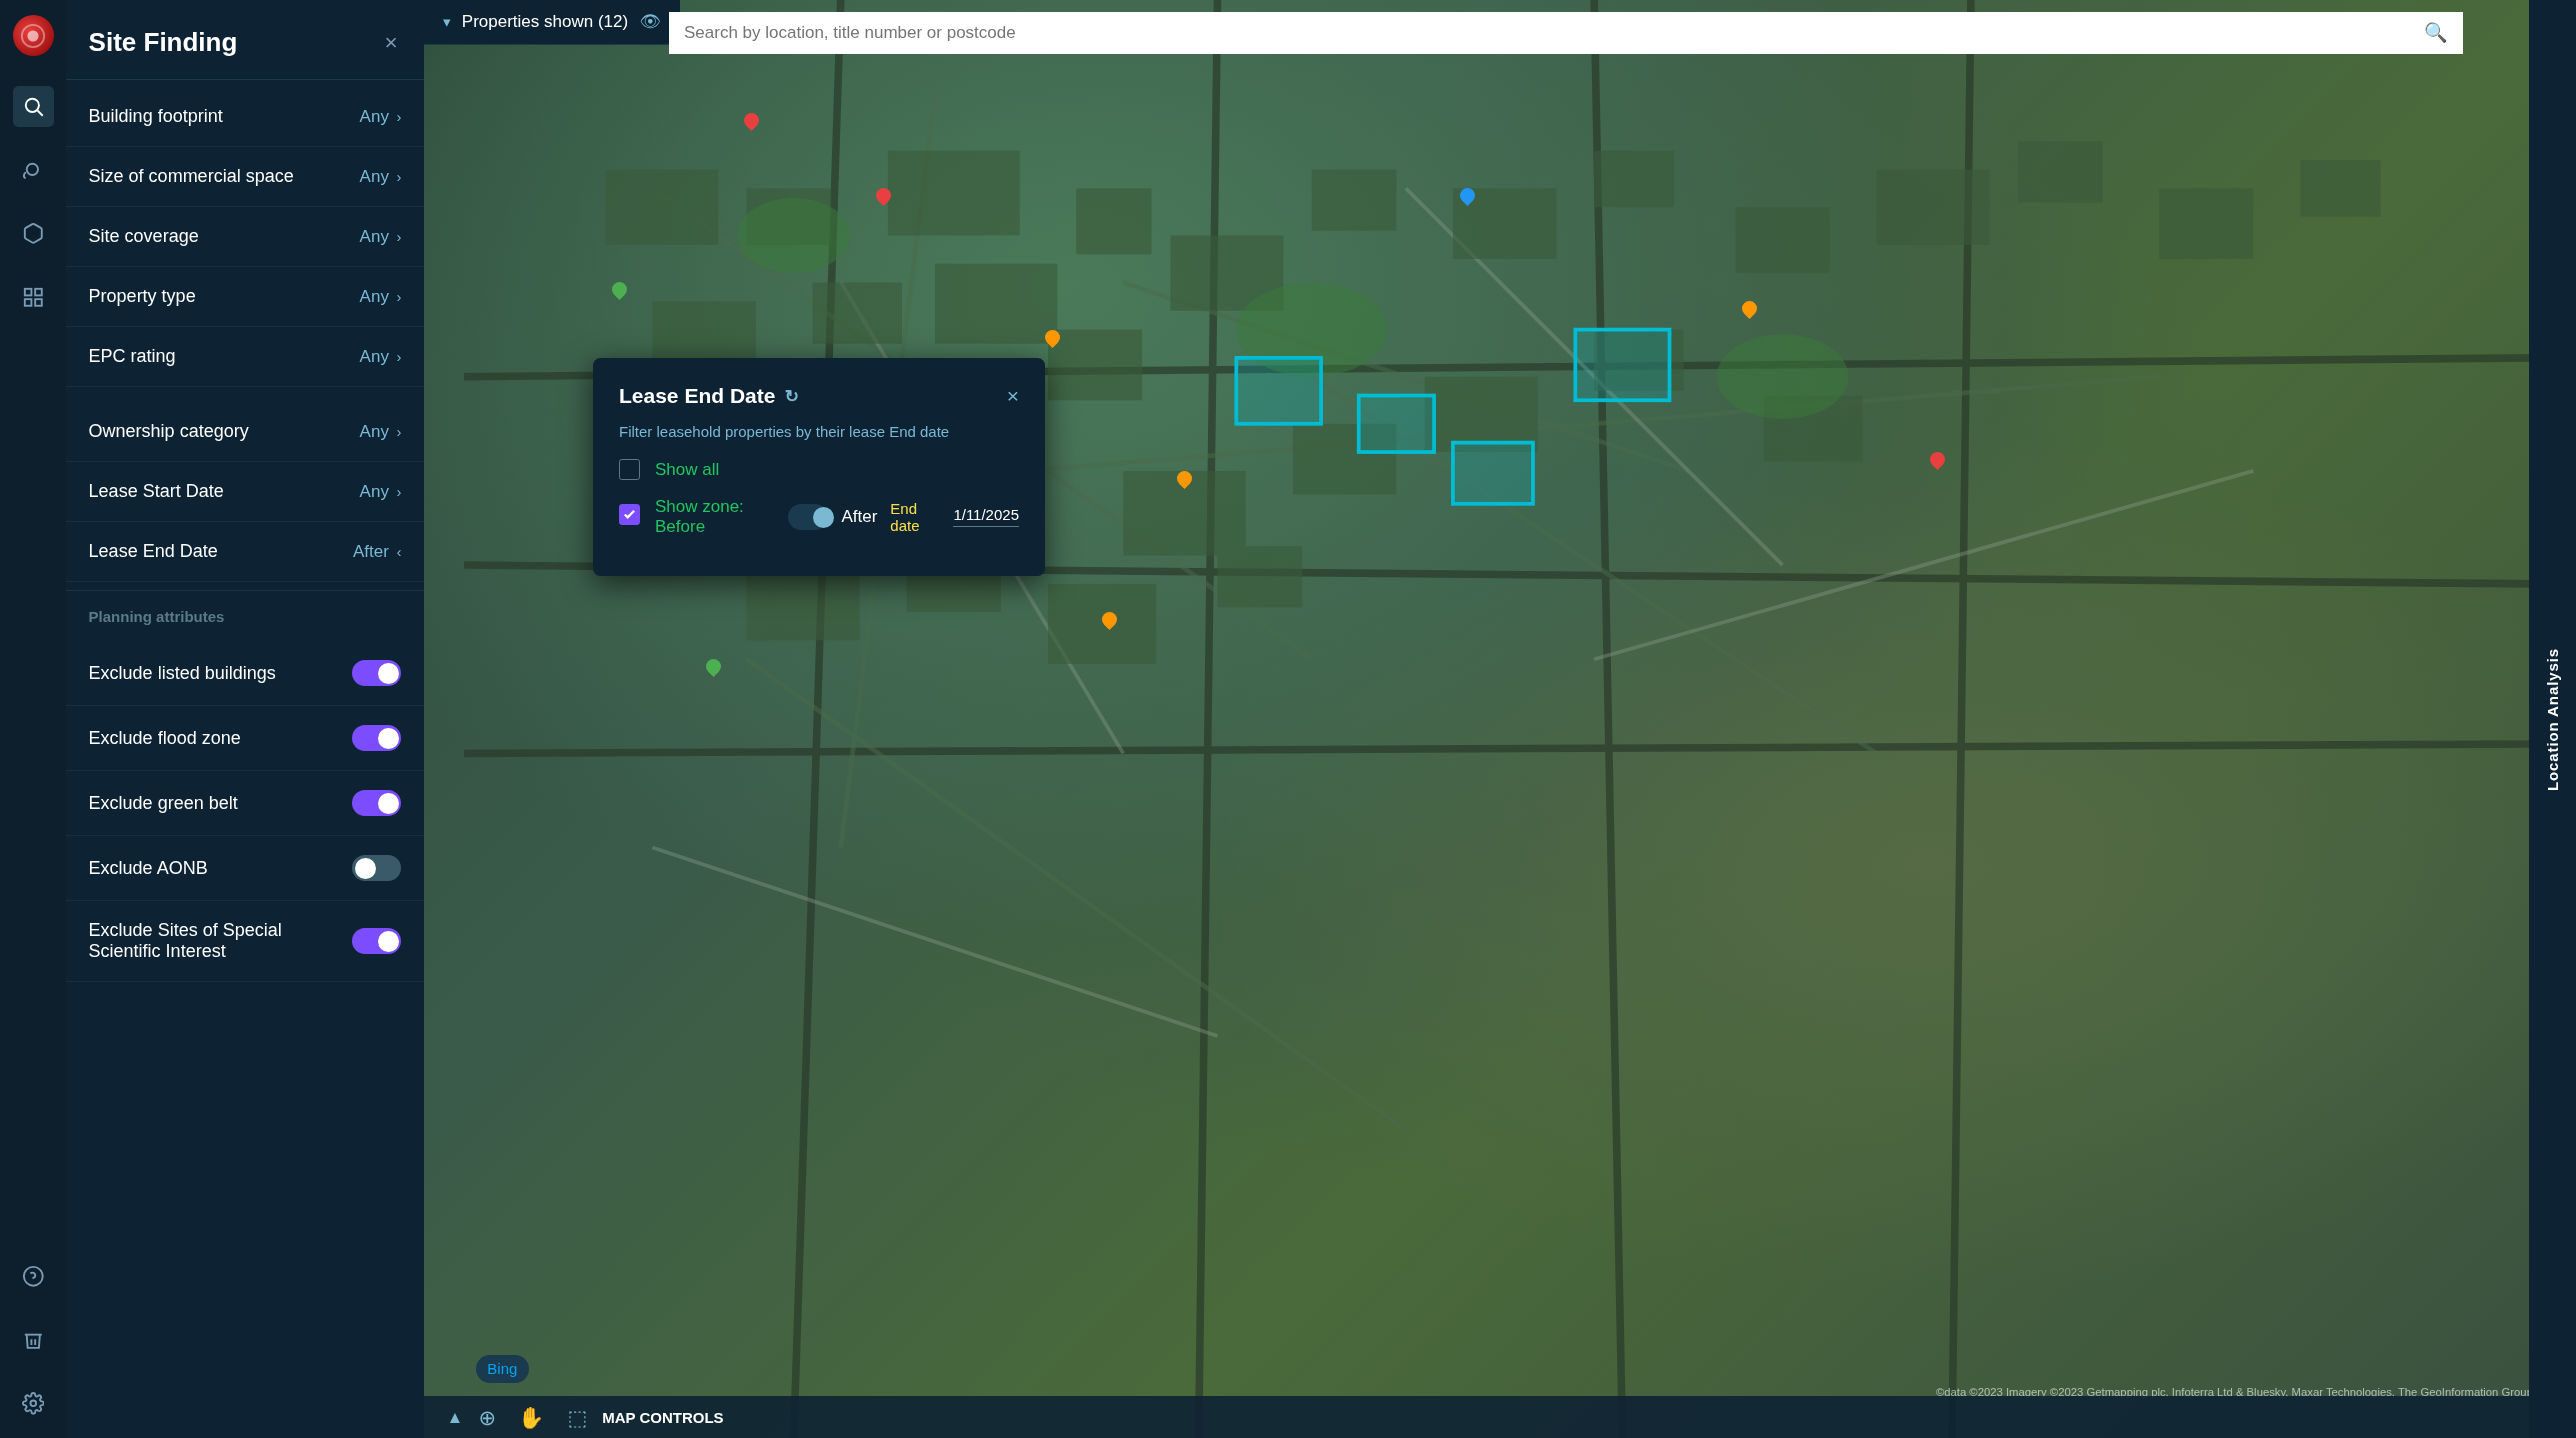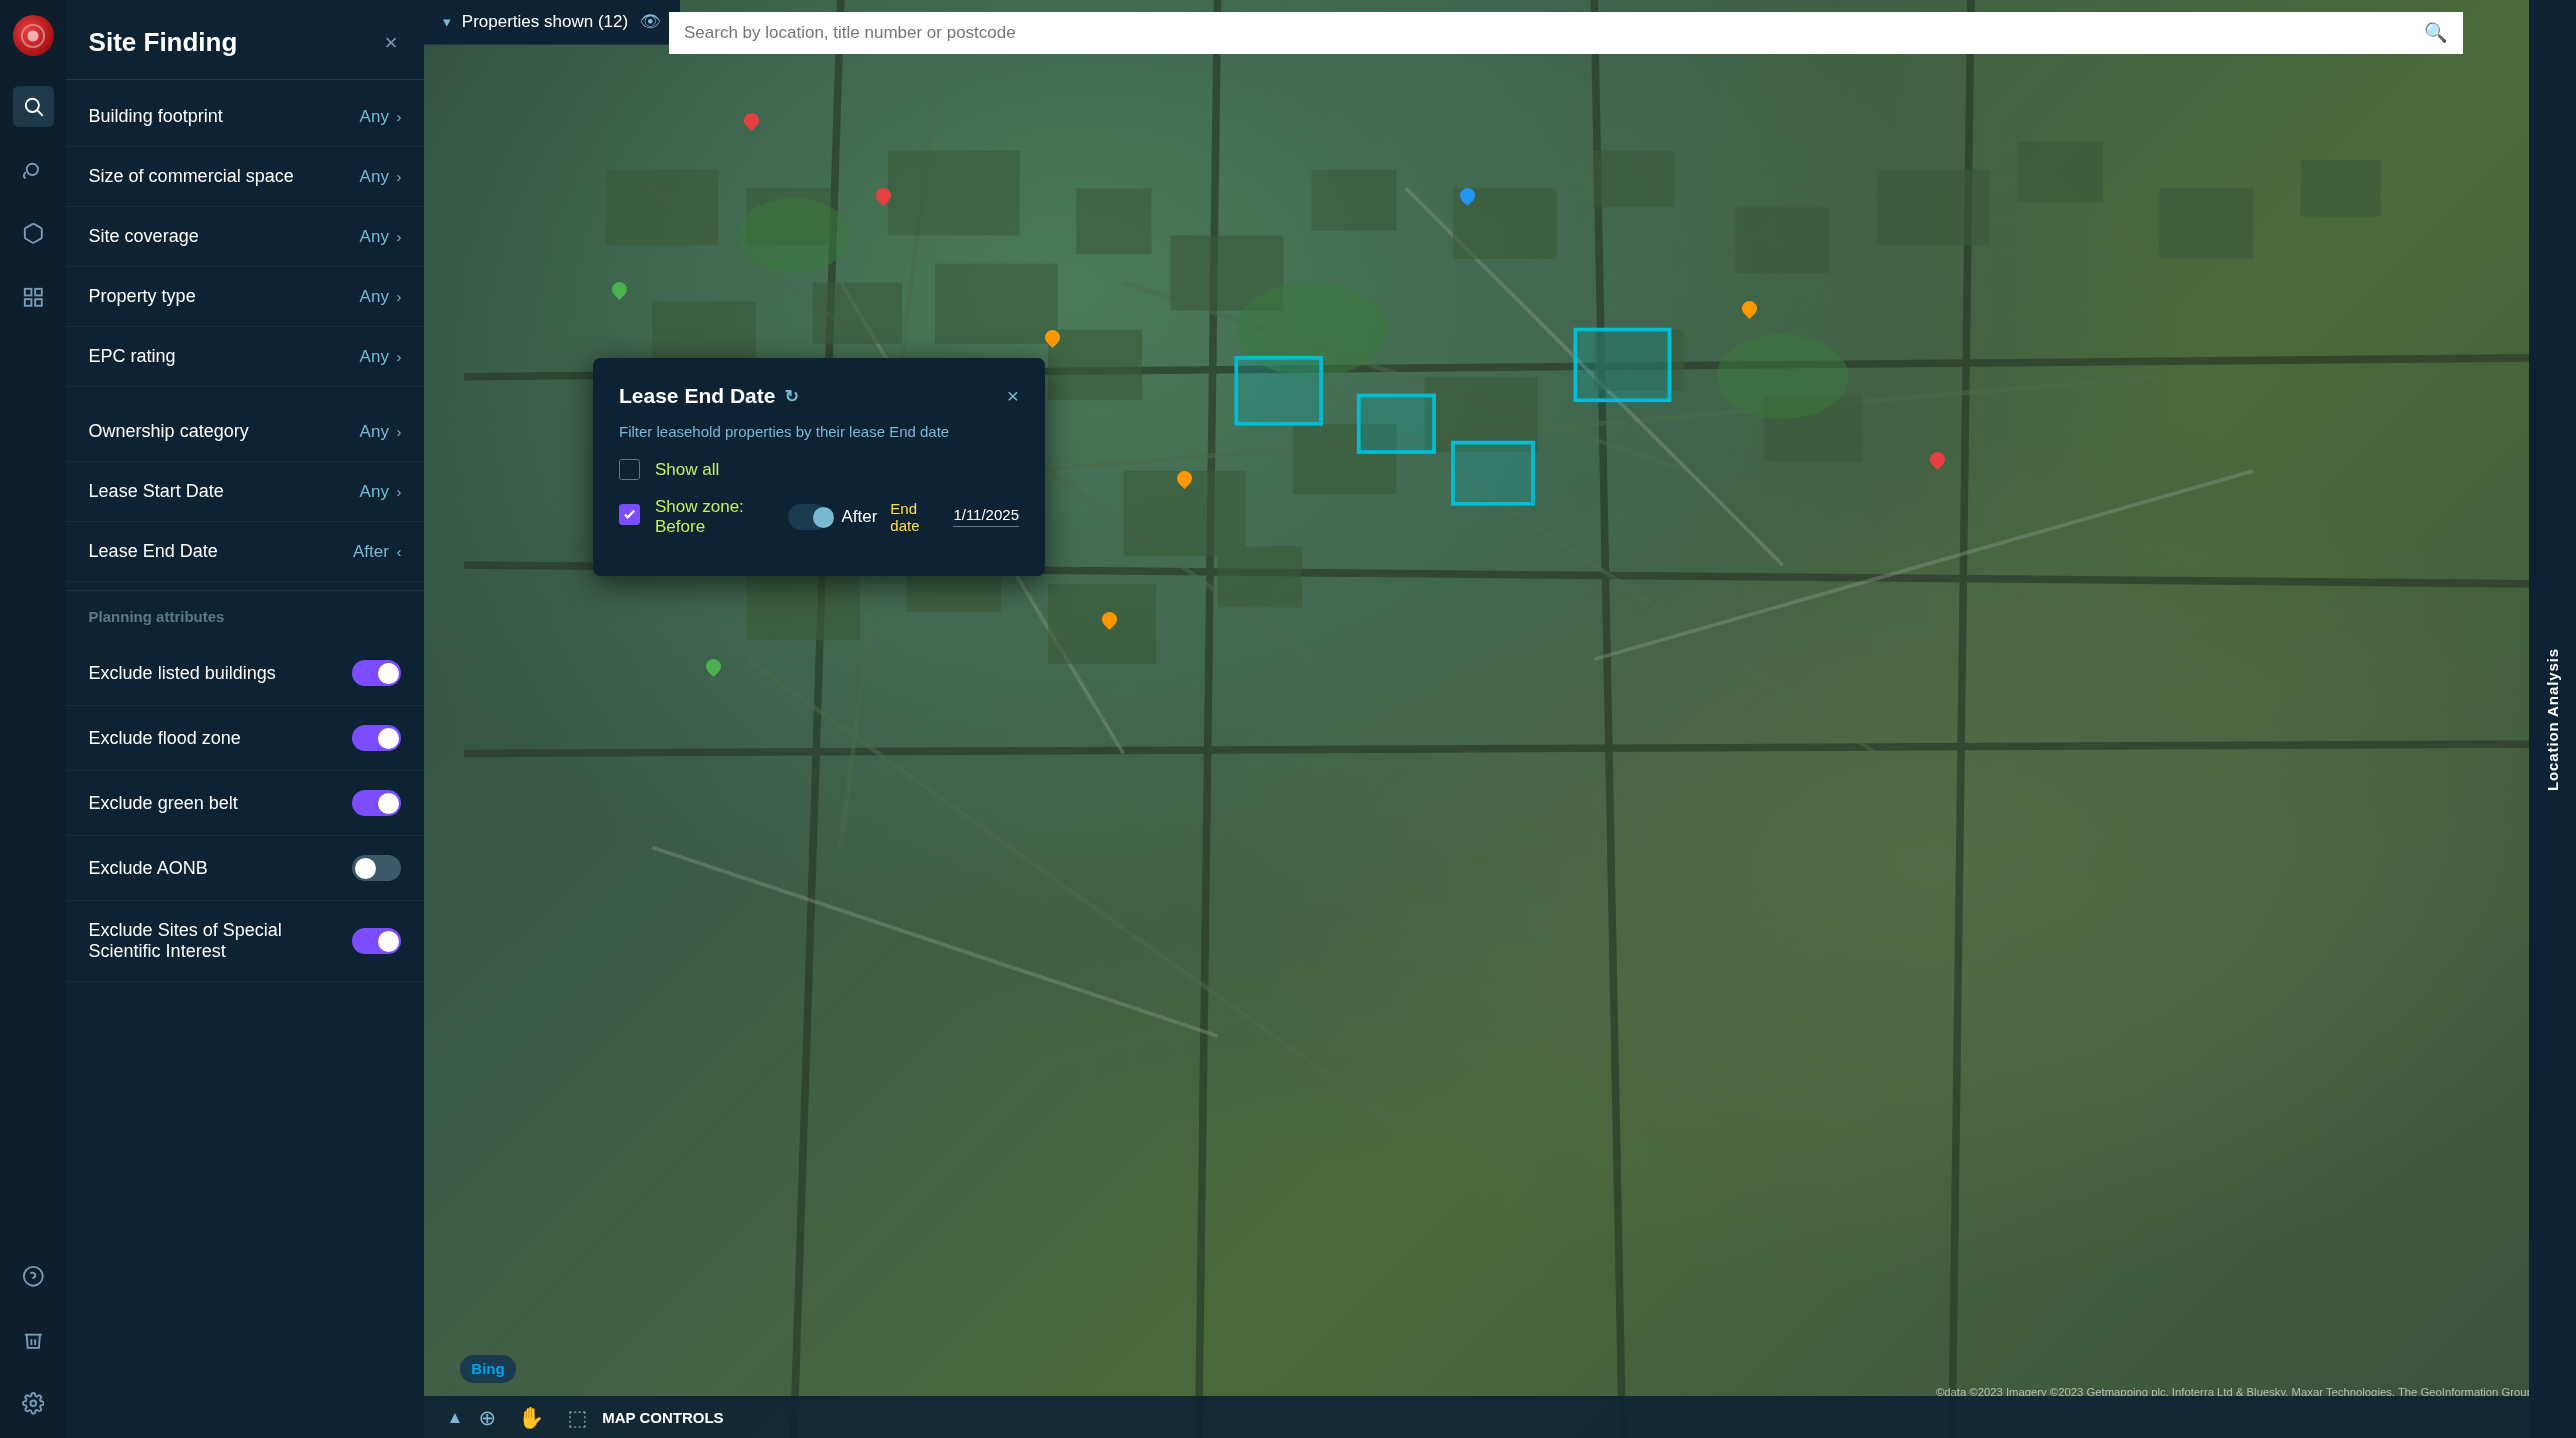--- a/index.html
+++ b/index.html
@@ -213,27 +213,27 @@
       gap: 15px;
       z-index: 20;
     }
     .map-controls-label { color: #ffffff; font-size: 15px; font-weight: 600; }
     .map-ctrl-icon { color: #7ab8d4; font-size: 21px; cursor: pointer; }
 
     
     .bing-logo {
       position: absolute;
       bottom: 56px;
-      left: 36px;
+      left: 52px;
       background: #1a3a50;
       padding: 5.6px 11.3px;
       border-radius: 14px;
       color: #00a4ef;
       font-size: 15px;
-      font-weight: 700;
+      font-weight: 400;
       z-index: 20;
     }
 
     
     .map-attribution {
       position: absolute;
       bottom: 41px;
       right: 9.4px;
       color: rgba(255,255,255,0.6);
       font-size: 11.3px;
@@ -287,21 +287,21 @@
       flex-shrink: 0;
       display: flex;
       align-items: center;
       justify-content: center;
     }
     .popup-checkbox.checked {
       background: #7c4dff;
       border-color: #7c4dff;
     }
     .popup-checkbox-label {
-      color: #bef264;
+      color: #22c55e;
       font-size: 17px;
     }
     .popup-toggle-row {
       display: flex;
       align-items: center;
       gap: 13px;
       margin-top: 3.8px;
     }
     .popup-toggle {
       width: 49px;

